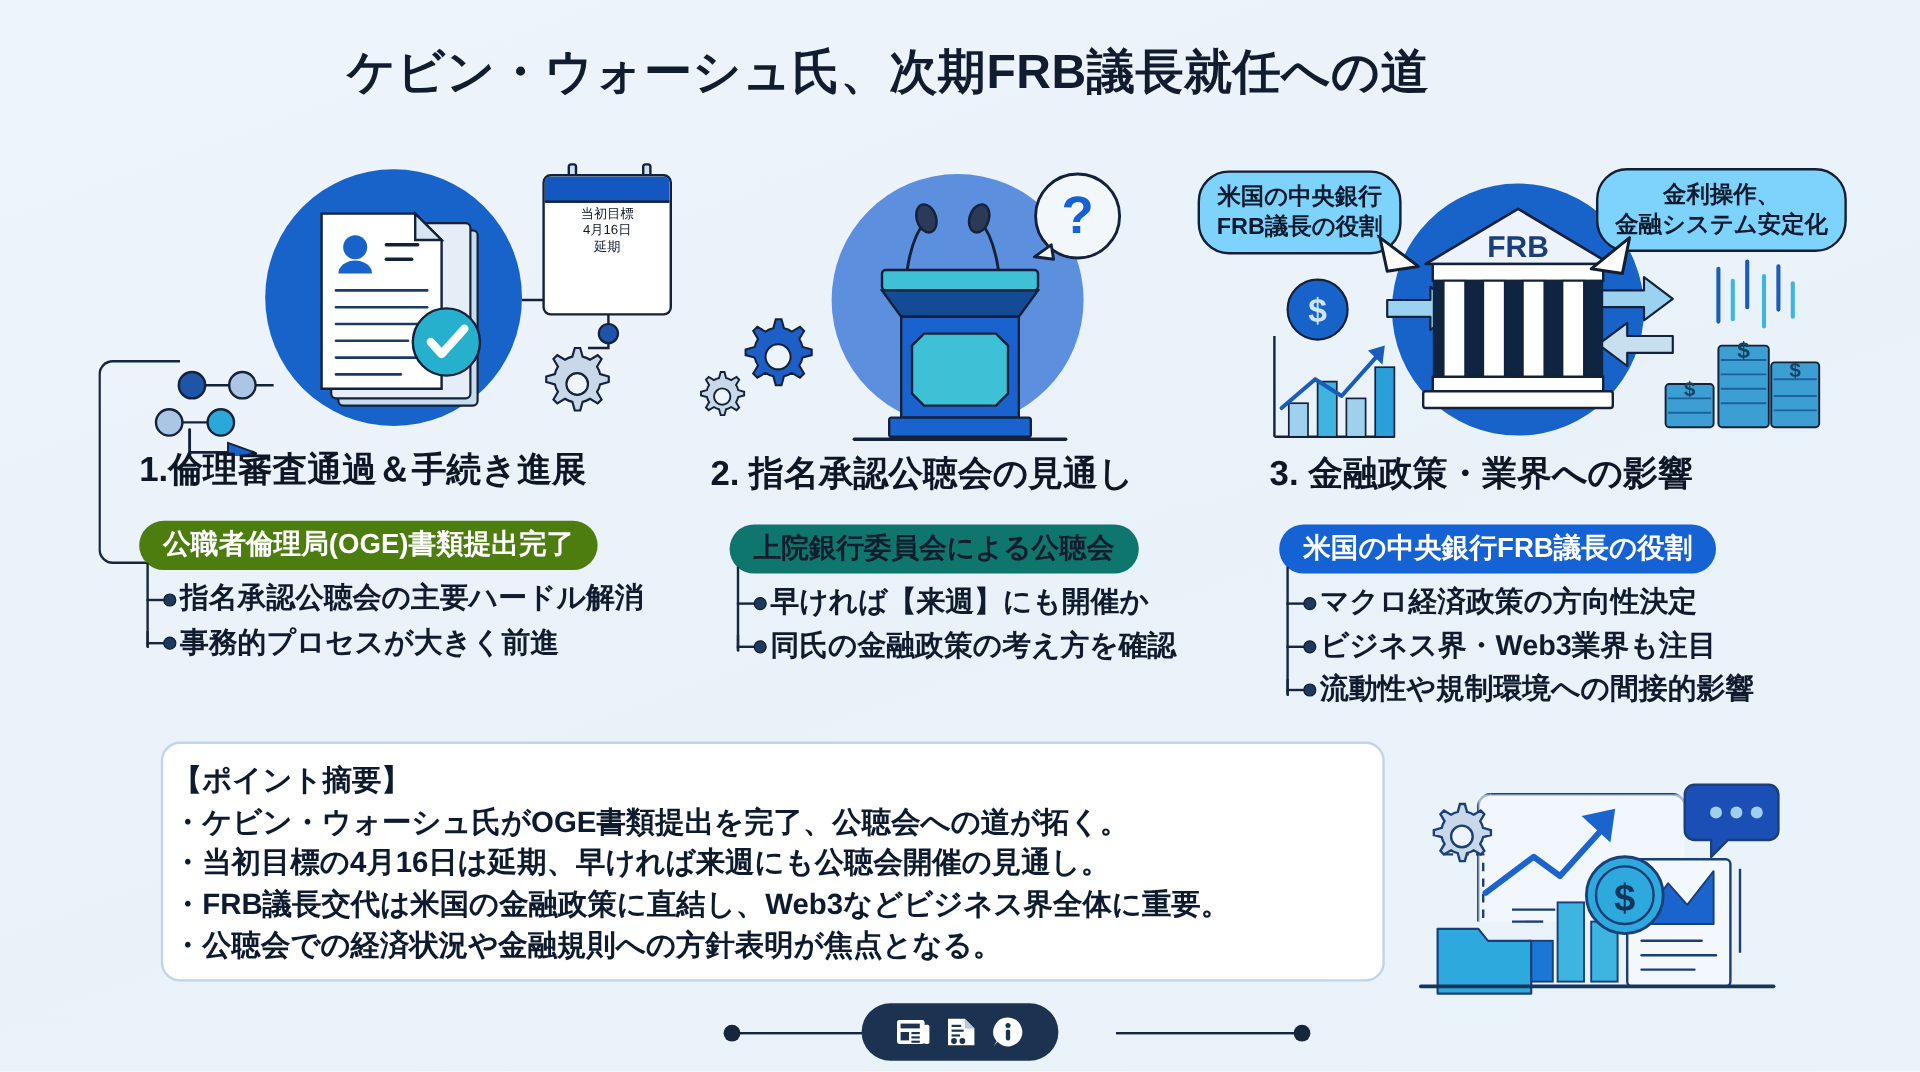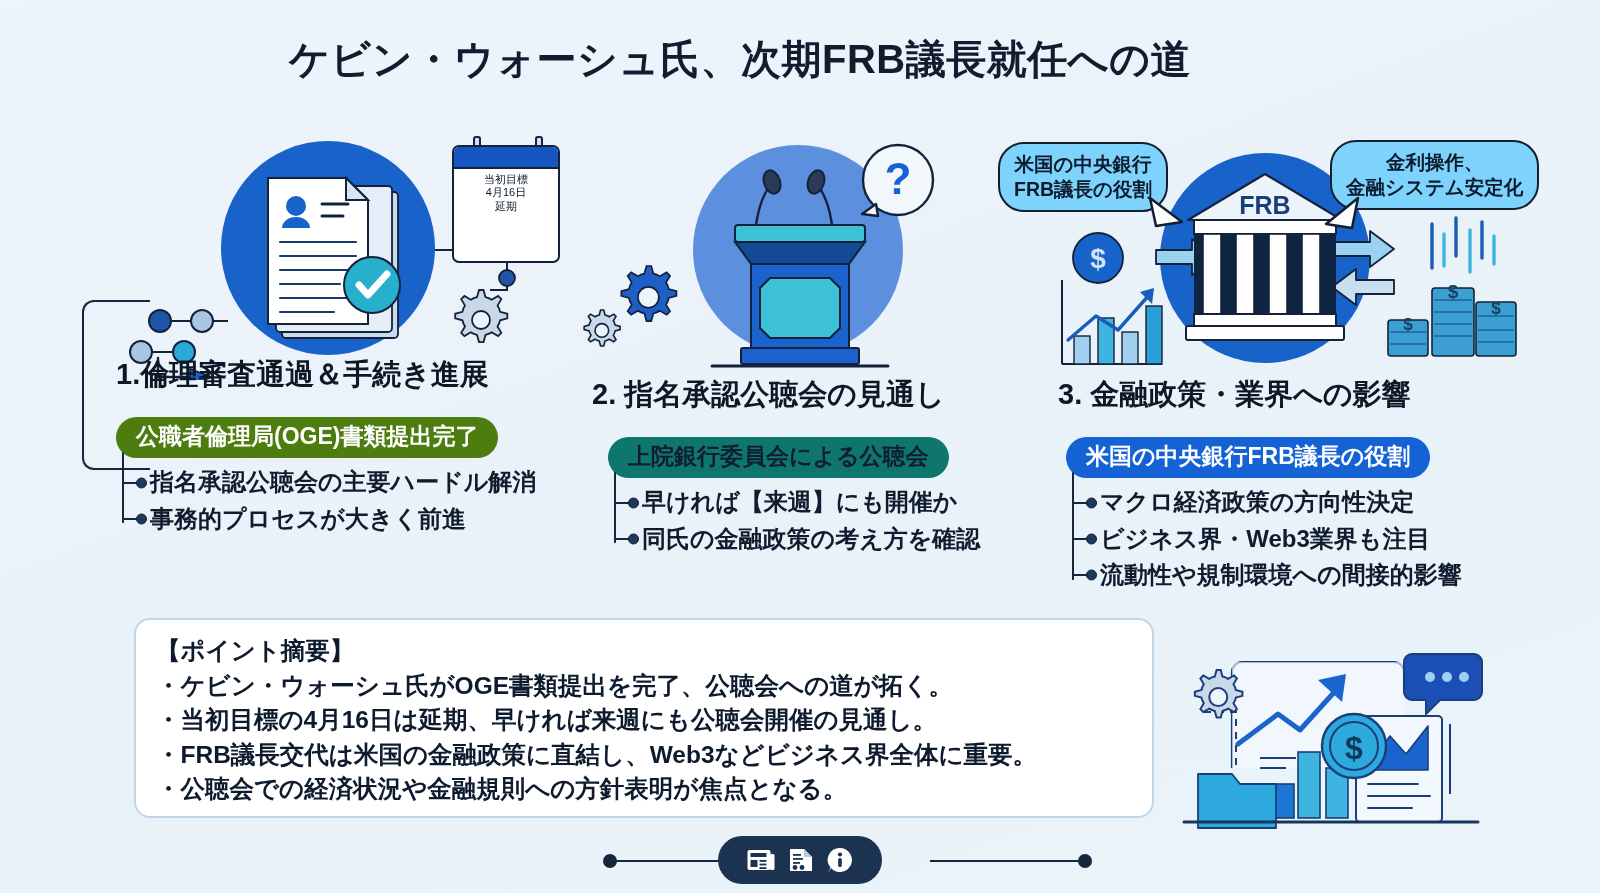--- a/index.html
+++ b/index.html
@@ -64,21 +64,21 @@
   .wrapline{
     position:absolute; left:82px; top:300px; width:68px; height:170px;
     border:2px solid #16263d; border-right:none;
     border-top-left-radius:12px; border-bottom-left-radius:12px;
   }
 
   
   .summary{
     position:absolute; left:134px; top:618px; width:1020px; height:200px;
     background:#ffffff; border:2px solid #bed5ea; border-radius:16px;
-    padding:14px 20px 10px;
+    padding:14px 8px 10px;
   }
   .summary .line{
     font-size:24.5px; font-weight:bold; line-height:1.41; color:#0e1b2e;
     white-space:nowrap;
   }
   .summary .line.head{ font-size:24.5px; }
 
   
   .footer{ position:absolute; left:0; top:828px; width:1600px; height:65px; }
   .foot-line{
@@ -310,21 +310,21 @@
   <div class="bub" style="left:1330px; top:140px;">
     <div>金利操作、</div>
     <div>金融システム安定化</div>
   </div>
   <svg style="position:absolute; left:1318px; top:196px;" width="44" height="44">
     <path d="M40 2 L8 28 L34 32 Z" fill="#fff" stroke="#121f33" stroke-width="2.5" stroke-linejoin="round"></path>
   </svg>
 
   <div class="wrapline"></div>
 
-  <div class="col" style="left:116px; top:355px; width:470px;">
+  <div class="col" style="left:116px; top:372px; width:470px;">
     <div class="col-head">1.倫理審査通過＆手続き進展</div>
     <div style="margin-top:22px;">
       <span class="badge navy">公職者倫理局(OGE)書類提出完了</span>
     </div>
     <div class="bullets">
       <span class="spine"></span>
       <div class="bullet">
         <span class="stub"></span><span class="dot"></span>
         <span>指名承認公聴会の主要ハードル解消</span>
       </div>

